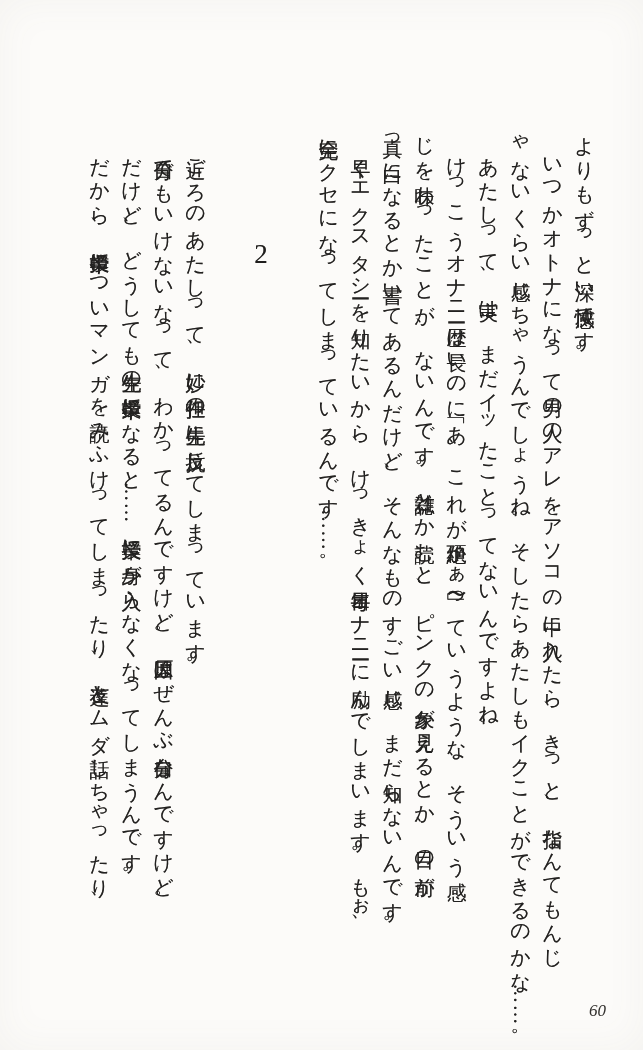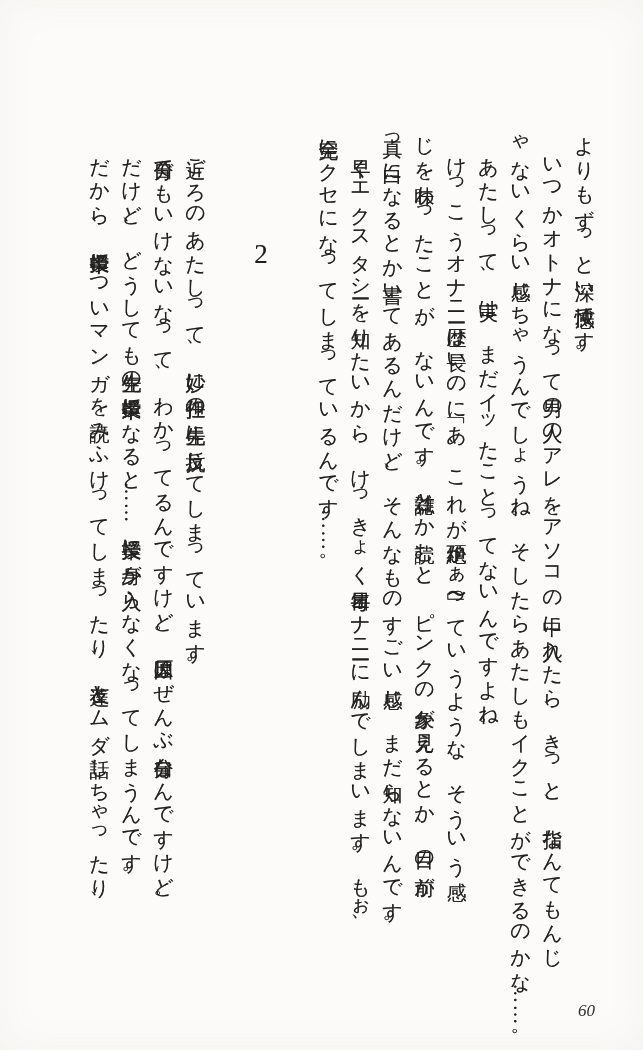--- a/index.html
+++ b/index.html
@@ -54,21 +54,21 @@
     text-align: center;
     font-size: 27px;
     color: #1f1e1d;
     text-shadow: 0 0 0.5px rgba(60,55,50,0.5);
   }
   .page-number {
     position: absolute;
     left: 578px;
     top: 1001px;
     width: 28px;
-    text-align: left;
+    text-align: right;
     font-size: 17px;
     font-style: italic;
     color: #33312e;
   }
 </style>
 </head>
 <body>
 
 <div class="page">
 

